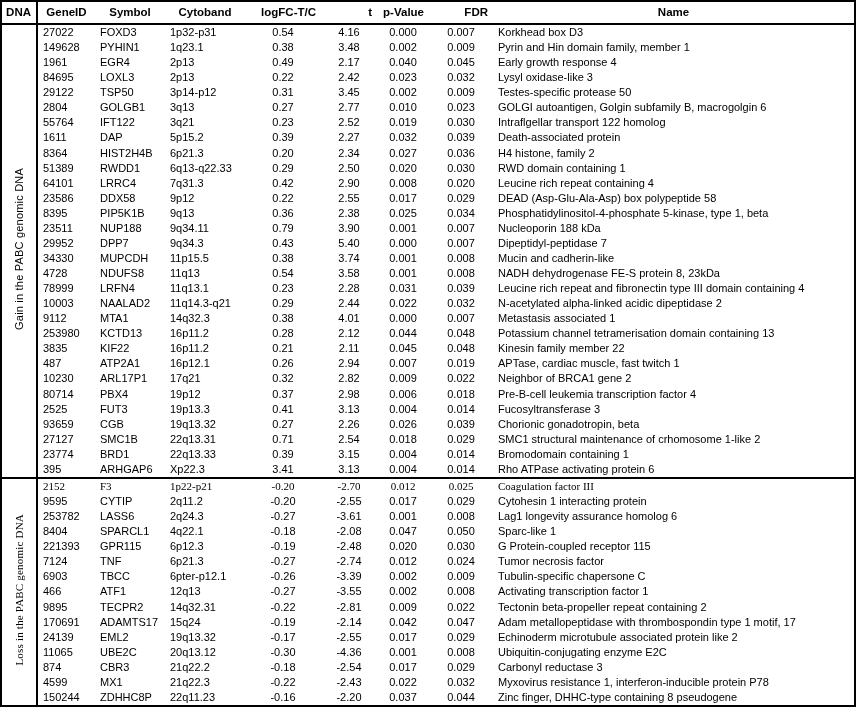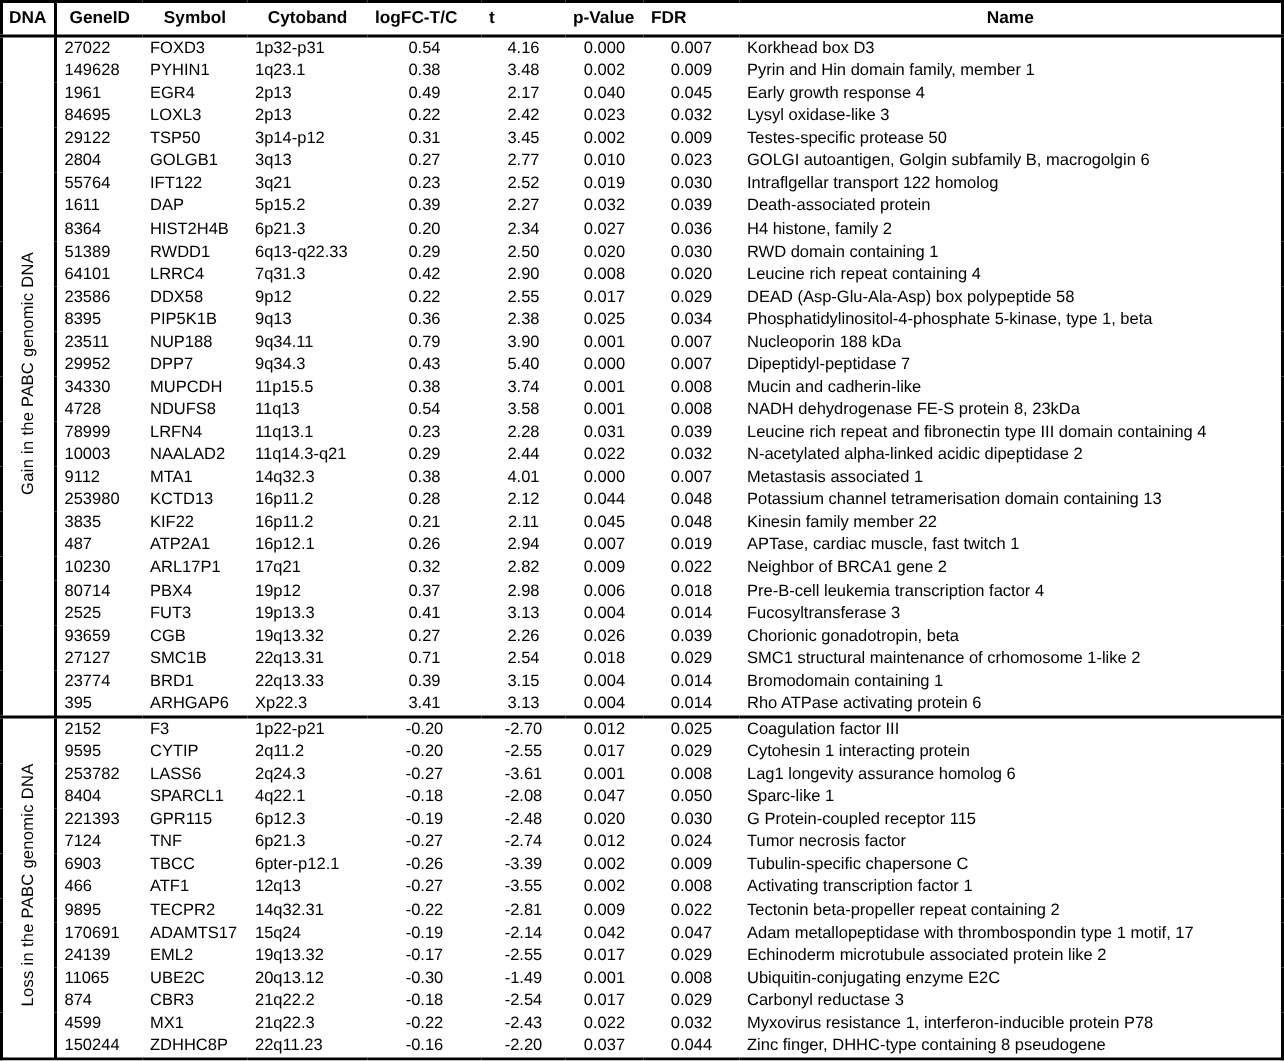--- a/index.html
+++ b/index.html
@@ -17,21 +17,21 @@
   thead th {
     font-weight: bold;
     font-size: 11.5px;
     border-bottom: 2px solid #000;
     padding: 2px 5px 3px 5px;
     height: 16px;
     white-space: nowrap;
     overflow: hidden;
   }
   th.h-left { text-align: center; }
-  th.h-center { text-align: left; }
+  th.h-center { text-align: right; }
   th.dna-col { border-right: 2px solid #000; text-align: right; padding-left: 2px; }
   td {
     padding: 0 5px;
     line-height: 15px;
     white-space: nowrap;
     overflow: hidden;
     vertical-align: middle;
   }
   td.c0, td.c1, td.c2, td.c7 { text-align: left; }
   td.c3, td.c4, td.c5, td.c6 { text-align: center; }
@@ -42,21 +42,21 @@
     padding: 0;
   }
   .rot {
     display: inline-block;
     writing-mode: vertical-rl;
     transform: rotate(180deg);
     white-space: nowrap;
     font-size: 11px;
     letter-spacing: 0.2px;
   }
-  tbody[data-section-index="1"] tr:first-child td { border-top: 2px solid #000; }
+  tbody[data-section-index="1"] tr:first-child td { border-top: 2px solid #000; font-family: Liberation Serif, serif; }
 </style>
 </head>
 <body>
 
 <table class="gene-table">
   <colgroup>
     <col style="width:36px">
     <col style="width:58px">
     <col style="width:70px">
     <col style="width:80px">
@@ -492,21 +492,21 @@
         <td class="c4">-2.55</td>
         <td class="c5">0.017</td>
         <td class="c6">0.029</td>
         <td class="c7">Echinoderm microtubule associated protein like 2</td>
       </tr>
       <tr>
         <td class="c0">11065</td>
         <td class="c1">UBE2C</td>
         <td class="c2">20q13.12</td>
         <td class="c3">-0.30</td>
-        <td class="c4">-1.49</td>
+        <td class="c4">-4.36</td>
         <td class="c5">0.001</td>
         <td class="c6">0.008</td>
         <td class="c7">Ubiquitin-conjugating enzyme E2C</td>
       </tr>
       <tr>
         <td class="c0">874</td>
         <td class="c1">CBR3</td>
         <td class="c2">21q22.2</td>
         <td class="c3">-0.18</td>
         <td class="c4">-2.54</td>

